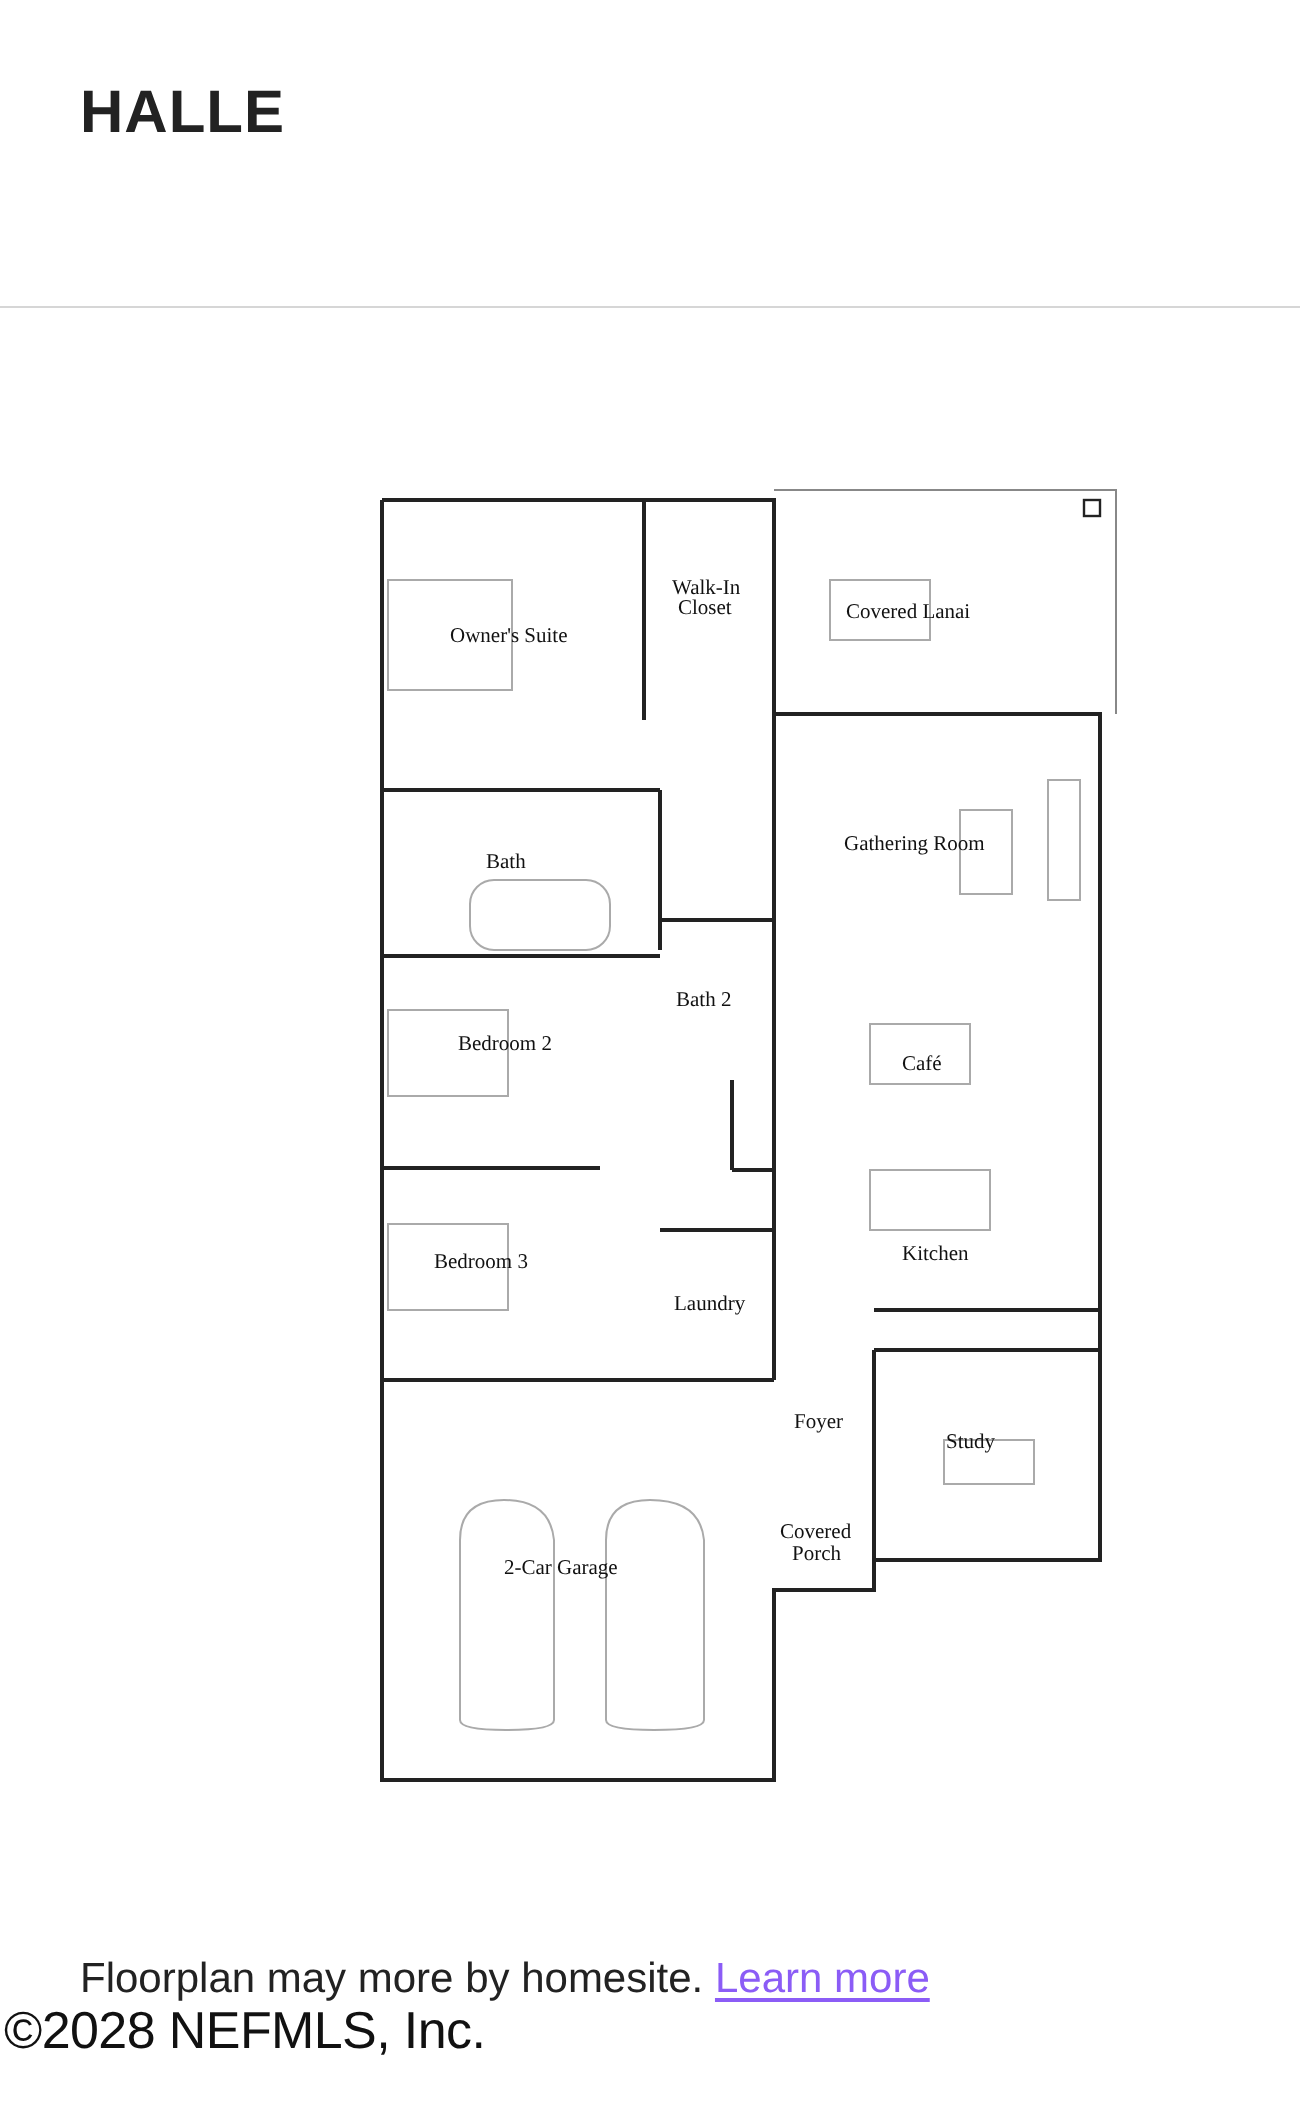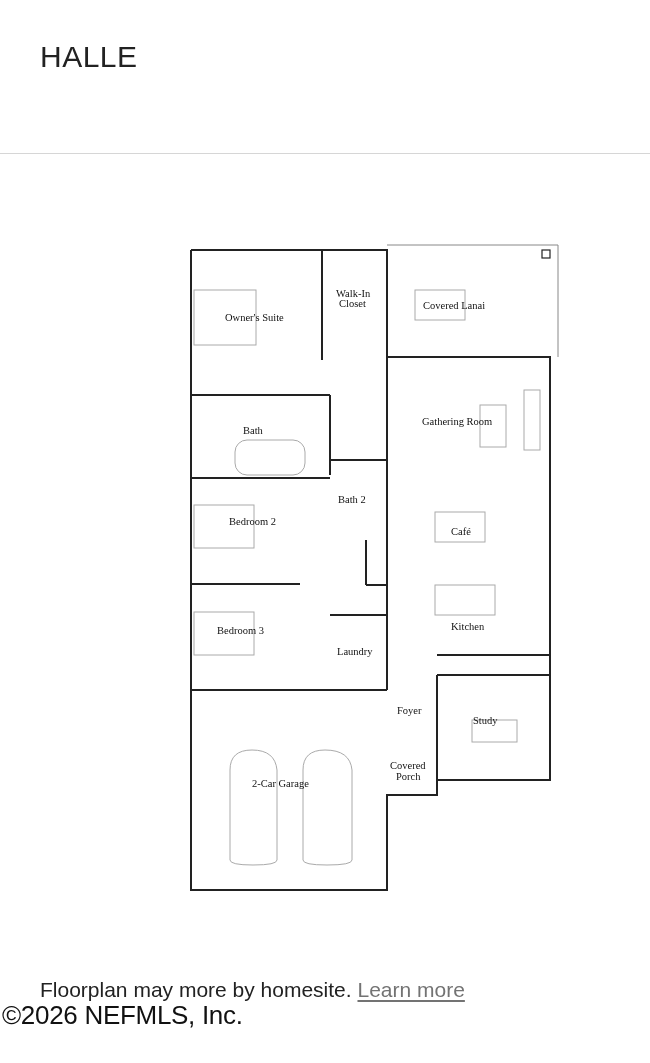--- a/index.html
+++ b/index.html
@@ -1,23 +1,23 @@
 <!DOCTYPE html>
 <html><head>
 <meta charset="utf-8">
 <style>
   html, body { margin:0; padding:0; background:#ffffff; }
   body { width:650px; height:1063px; position:relative; overflow:hidden; font-family:"Liberation Sans", sans-serif; color:#222; }
-  .title { position:absolute; left:40px; top:40px; font-size:30px; font-weight:400; letter-spacing:0.5px; color:#222; font-family:"Liberation Sans", sans-serif; }
+  .title { position:absolute; left:40px; top:40px; font-size:30px; font-weight:700; letter-spacing:0.5px; color:#222; font-family:"Liberation Sans", sans-serif; }
   .divider { position:absolute; left:0; top:153px; width:650px; height:1px; background:#d6d6d6; }
   .plan { position:absolute; left:0; top:0; width:650px; height:1063px; }
   .plan svg { position:absolute; left:0; top:0; }
   .room-label { font-family:"Liberation Serif", serif; font-size:10.5px; fill:#111; }
   .disclaimer { position:absolute; left:40px; top:978px; font-size:21px; color:#222; font-family:"Liberation Sans", sans-serif; }
-  .disclaimer a { color:#737373; text-decoration:underline; text-underline-offset:3px; }
+  .disclaimer a { color:#8b5cf6; text-decoration:underline; text-underline-offset:3px; }
   .copyright { position:absolute; left:2px; top:1000px; font-size:26px; color:#111; font-family:"Liberation Sans", sans-serif; letter-spacing:-0.3px; }
 </style>
 </head>
 <body>
 
 <div class="title">HALLE</div>
 <div class="divider"></div>
 
 <div class="plan">
 <svg width="650" height="1063" viewBox="0 0 650 1063" xmlns="http://www.w3.org/2000/svg">
@@ -79,13 +79,13 @@
     <text x="396" y="780">Porch</text>
     <text x="252" y="787">2-Car Garage</text>
   </g>
 </svg>
 </div>
 
 <div class="disclaimer">
   <span>Floorplan may more by homesite.</span>
   <a href="#">Learn more</a>
 </div>
-<div class="copyright">©2026 NEFMLS, Inc.</div>
+<div class="copyright">©2028 NEFMLS, Inc.</div>
 
 </body></html>

